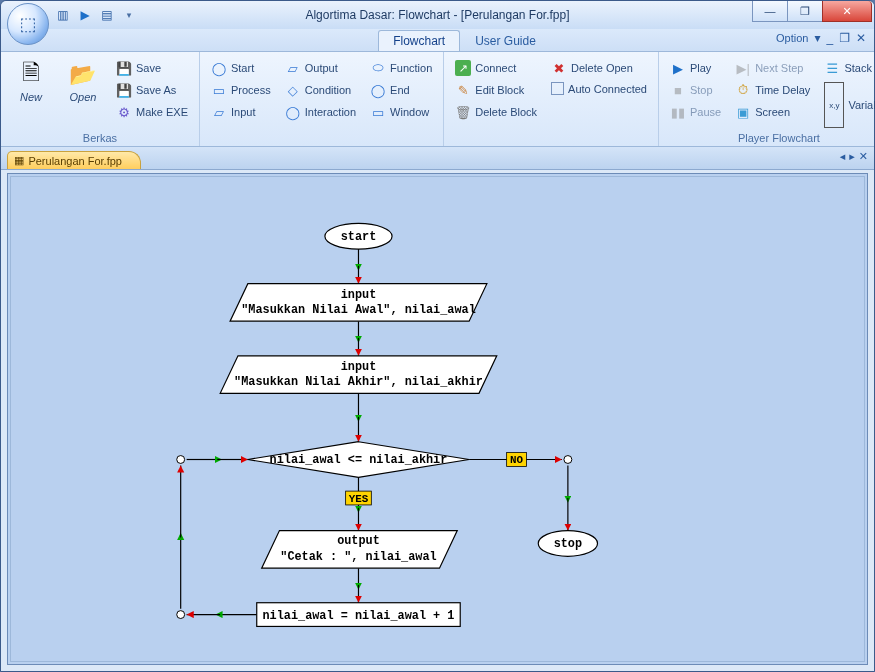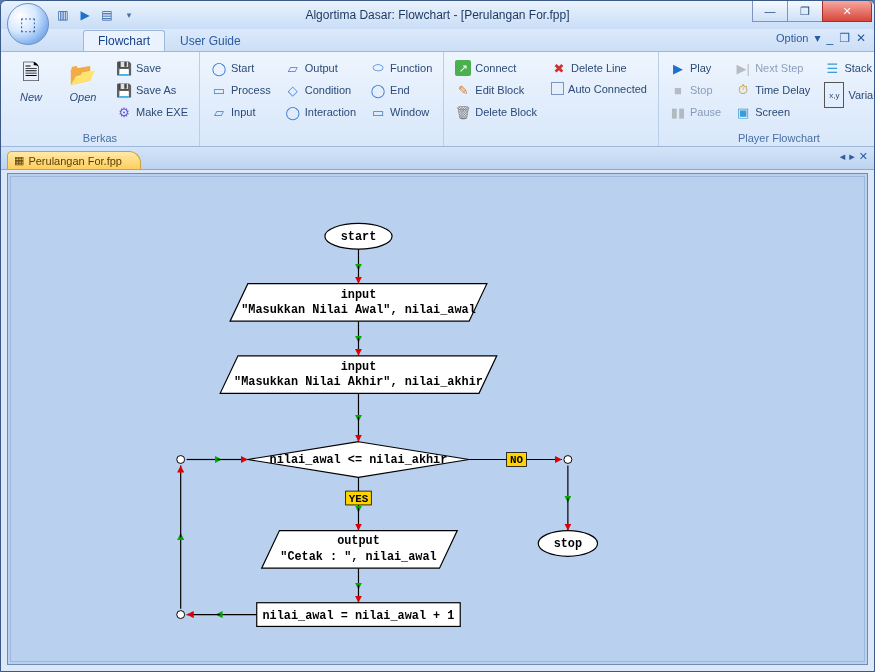--- a/index.html
+++ b/index.html
@@ -7,21 +7,21 @@
   
   .titlebar { height:28px; background:linear-gradient(#eaf2fd,#c9ddf6); display:flex; align-items:center; position:relative; border-radius:6px 6px 0 0;}
   .orb { width:40px; height:40px; border-radius:50%; background:radial-gradient(circle at 30% 30%,#fff,#d7e8ff 40%,#8ab6ef 70%,#4d86cf); border:1px solid #6a92c7; position:absolute; left:6px; top:2px; z-index:5; display:flex; align-items:center; justify-content:center; font-size:18px; color:#2a5ca0;}
   .qat { margin-left:54px; display:flex; gap:6px; align-items:center;}
   .qat span { width:16px; height:16px; display:inline-flex; align-items:center; justify-content:center; font-size:12px; color:#2a5ca0;}
   .title { position:absolute; left:0; right:0; text-align:center; color:#1f3b63; font-size:12px; pointer-events:none;}
   .winbtns { position:absolute; right:2px; top:0; display:flex;}
   .winbtn { width:34px; height:20px; border:1px solid #7a95bf; border-top:none; margin-left:-1px; display:flex; align-items:center; justify-content:center; font-size:11px; background:linear-gradient(#f4f9ff,#cfe1f8); color:#2b4a77;}
   .winbtn.close { width:48px; background:linear-gradient(#f7a8a0,#d9463a); color:#fff; border-color:#a03028; border-radius:0 4px 0 0;}
   
-  .tabstrip { height:22px; background:linear-gradient(#dbe9fb,#cddff6); display:flex; align-items:flex-end; padding-left:82px; position:relative; border-bottom:1px solid #9db8da;}
+  .tabstrip { height:22px; background:linear-gradient(#dbe9fb,#cddff6); display:flex; align-items:flex-end; padding-left:54px; position:relative; border-bottom:1px solid #9db8da;justify-content:center;}
   .tab { padding:3px 14px 3px 14px; font-size:12px; color:#2a5ca0; border:1px solid transparent; border-bottom:none; cursor:pointer;}
   .tab.active { background:#eaf2fd; border-color:#9db8da; border-radius:3px 3px 0 0; color:#15428b;}
   .tabstrip .right { position:absolute; right:8px; top:2px; font-size:11px; color:#2a5ca0; display:flex; gap:6px; align-items:center;}
   .tabstrip .right span.sym { font-size:12px;}
   
   .ribbon { height:94px; background:linear-gradient(#eef5fe,#d8e7fa); border-bottom:1px solid #9db8da; display:flex;}
   .group { border-right:1px solid #b9cee9; padding:4px 6px 2px 6px; display:flex; flex-direction:column; justify-content:space-between;}
   .group-body { display:flex; gap:4px; flex:1;}
   .group-label { text-align:center; font-size:11px; color:#4a6fa3; padding-top:2px;}
   .bigbtn { width:42px; display:flex; flex-direction:column; align-items:center; gap:2px; padding:4px 2px; border:1px solid transparent; border-radius:3px;}
@@ -170,21 +170,21 @@
               <span>Edit Block</span>
             </div>
           <div class="smbtn">
               <span class="ico" style="color:#7a7a7a">🗑</span>
               <span>Delete Block</span>
             </div>
         </div>
         <div class="col">
           <div class="smbtn">
               <span class="ico" style="color:#d03030">✖</span>
-              <span>Delete Line</span>
+              <span>Delete Open</span>
             </div>
           <div class="smbtn">
               <span class="ico" style="border:1px solid #7a95bf;width:11px;height:11px"></span>
               <span>Auto Connected</span>
             </div>
         </div>
       </div>
     </div>
 
     <div class="group" style="flex:1">
@@ -216,21 +216,21 @@
               <span class="ico" style="color:#3a9bd5">▣</span>
               <span>Screen</span>
             </div>
         </div>
         <div class="col">
           <div class="smbtn">
               <span class="ico" style="color:#3a9bd5">☰</span>
               <span>Stack</span>
             </div>
           <div class="smbtn">
-              <span class="ico" style="border:1px solid #555;font-size:8px;padding:4px 1px">x,y</span>
+              <span class="ico" style="border:1px solid #555;font-size:8px;padding:14px 1px">x,y</span>
               <span>Variable</span>
             </div>
         </div>
       </div>
       <div class="group-label">Player Flowchart</div>
     </div>
   </div>
 
   <div class="doctabbar">
     <div class="doctab">

